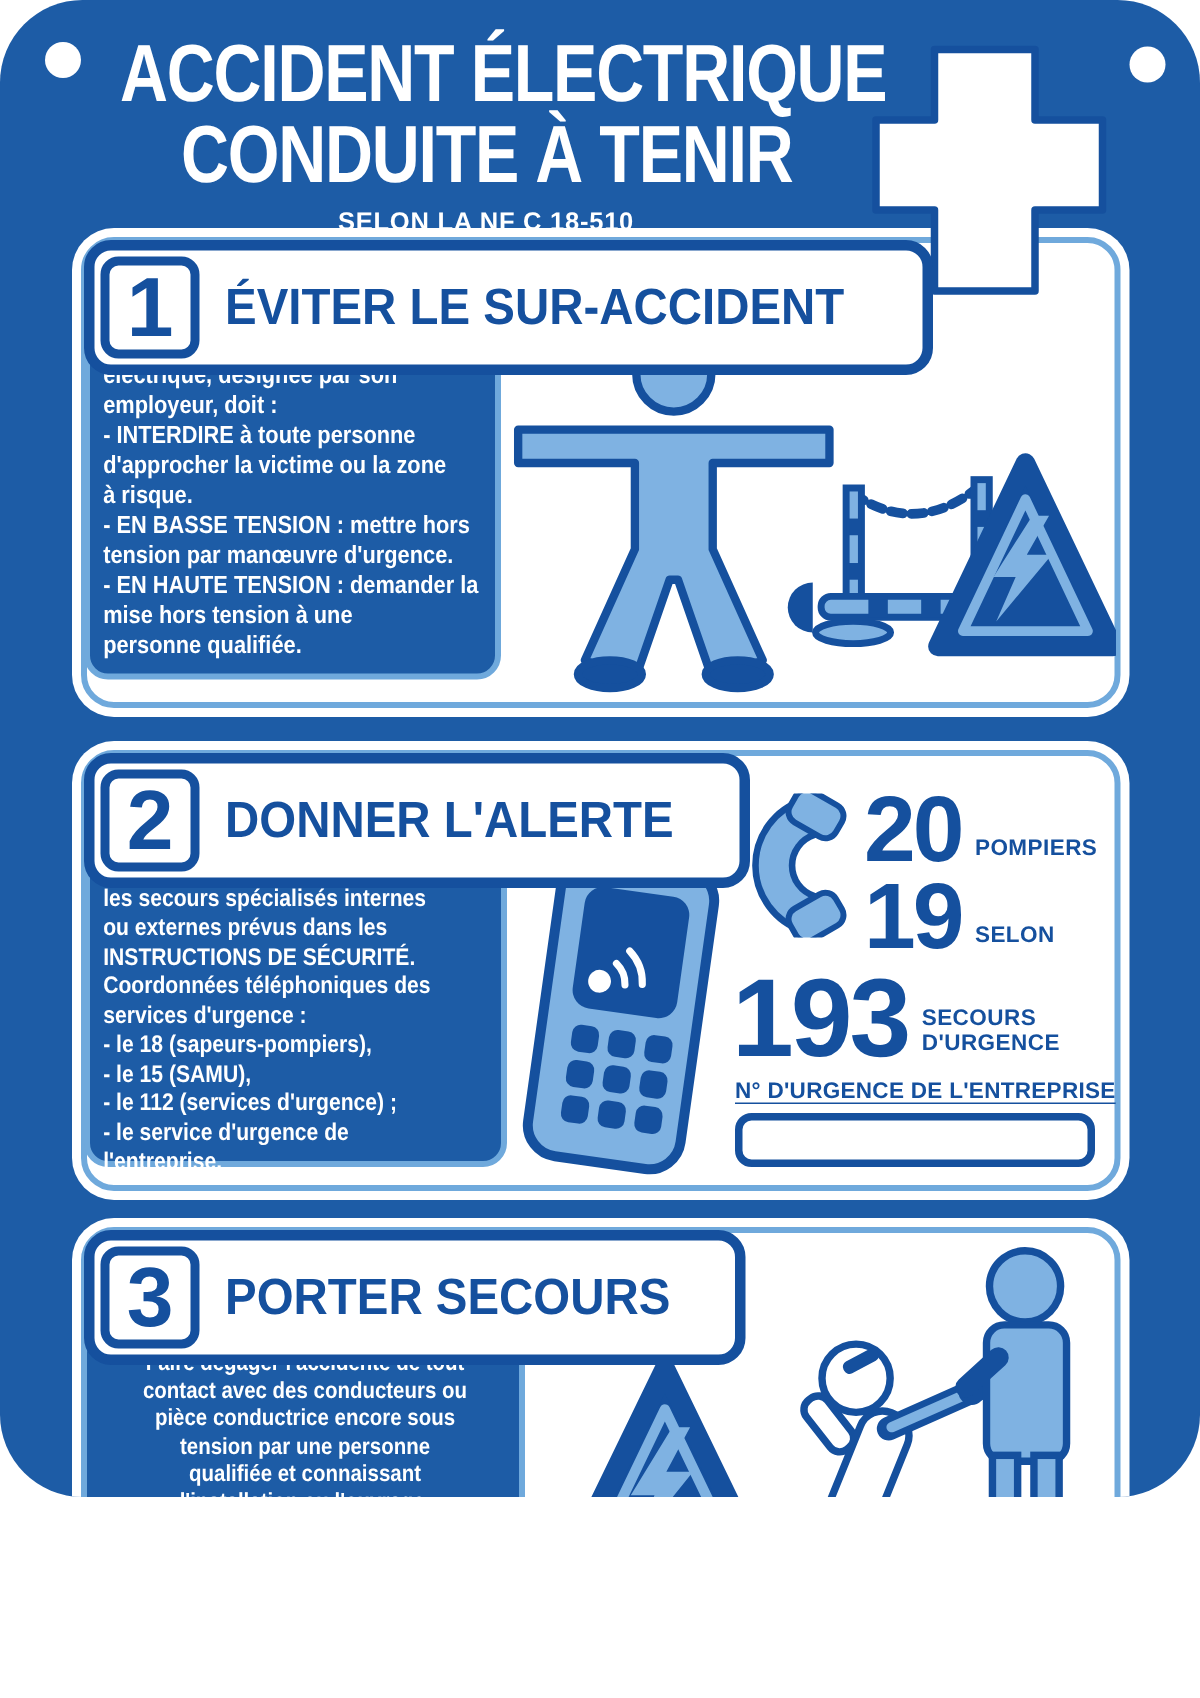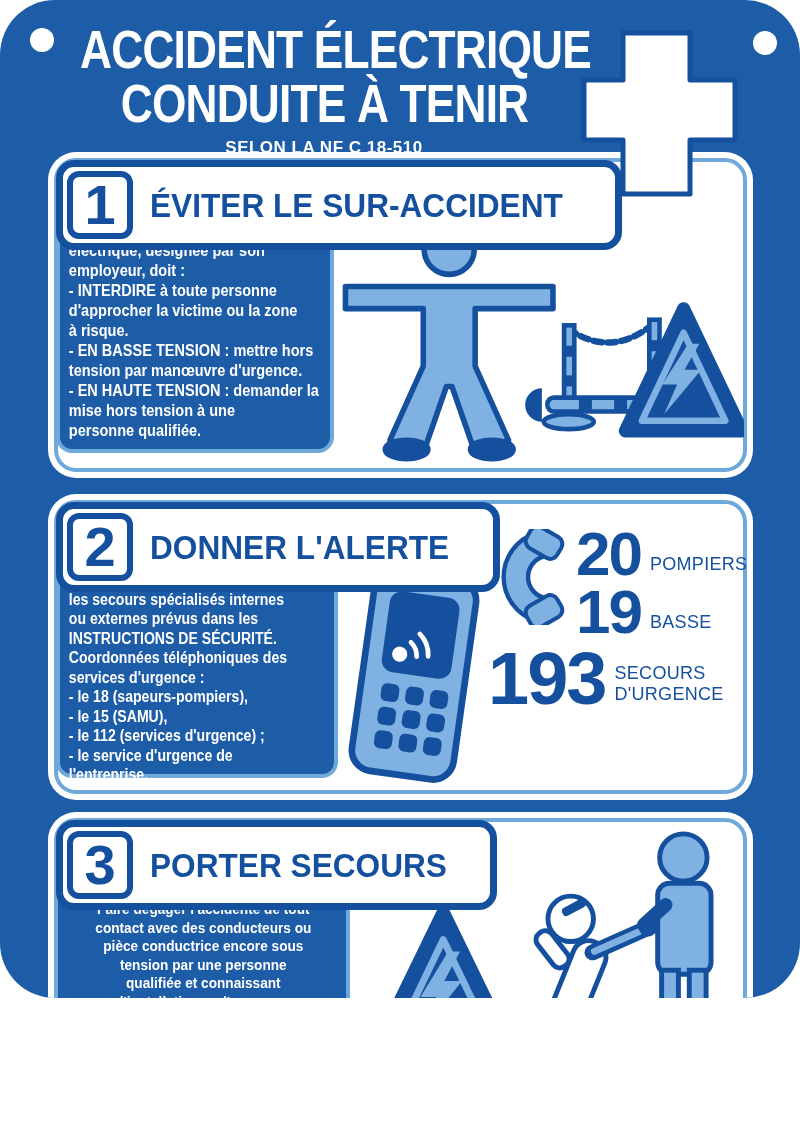--- a/index.html
+++ b/index.html
@@ -43,21 +43,21 @@
   #panel2 .body-box{left:8px;top:60px;width:282px;height:224px;}
   #panel2 .body-text{font-size:16px;line-height:1.22;}
   #panel3{top:812px;height:266px;}
   #panel3 .body-box{left:6px;top:72px;width:296px;height:234px;border-radius:18px;text-align:center;}
   #panel3 .body-text{font-size:15.5px;line-height:1.2;}
   
   .numcol{position:absolute;left:440px;top:33px;width:258px;height:262px;z-index:2;}
   .handset{position:absolute;left:0;top:2px;}
   .numrow{position:absolute;display:flex;align-items:flex-end;}
   .bignum{font-weight:800;color:var(--dark);line-height:.8;letter-spacing:-2px;}
-  .numlabel{font-size:18px;font-weight:400;color:var(--dark);margin-left:9px;margin-bottom:4px;
+  .numlabel{font-size:15px;font-weight:700;color:var(--dark);margin-left:9px;margin-bottom:4px;
             white-space:pre-line;line-height:1.15;letter-spacing:.3px;}
   #row18{left:88px;top:2px;}  #row18 .bignum{font-size:62px;}
   #row15{left:88px;top:60px;} #row15 .bignum{font-size:62px;}
   #row112{left:0;top:122px;}  #row112 .bignum{font-size:74px;}
   .company{position:absolute;left:2px;top:192px;}
   .company-label{font-size:15px;font-weight:800;color:var(--dark);letter-spacing:.2px;
                  text-decoration:underline;text-underline-offset:3px;white-space:nowrap;}
   .company-box{margin-top:6px;width:240px;height:36px;background:#fff;
                border:5px solid var(--dark);border-radius:11px;}
   
@@ -186,26 +186,30 @@
         <path d="M64,20 A42,42 0 0 0 64,100" fill="none" stroke="#7fb2e2" stroke-width="25" stroke-linecap="round"></path>
         <rect x="48" y="2" width="44" height="30" rx="10" transform="rotate(30 70 17)" fill="#7fb2e2" stroke="#15509e" stroke-width="5"></rect>
         <rect x="48" y="88" width="44" height="30" rx="10" transform="rotate(-30 70 103)" fill="#7fb2e2" stroke="#15509e" stroke-width="5"></rect>
       </svg>
       <div class="numrow" id="row18">
         <span class="bignum">20</span>
         <span class="numlabel">POMPIERS</span>
       </div>
       <div class="numrow" id="row15">
         <span class="bignum">19</span>
-        <span class="numlabel">BASSE</span>
+        <span class="numlabel">SELON</span>
       </div>
       <div class="numrow" id="row112">
         <span class="bignum">193</span>
         <span class="numlabel">SECOURS
 D'URGENCE</span>
+      </div>
+      <div class="company">
+        <div class="company-label">N° D'URGENCE DE L'ENTREPRISE</div>
+        <div class="company-box"></div>
       </div>
     </div>
   </div>
 
   <div class="panel" id="panel3">
     <div class="sec-header">
       <div class="num">3</div>
       <div class="sec-title">PORTER SECOURS</div>
     </div>
     <div class="body-box">

